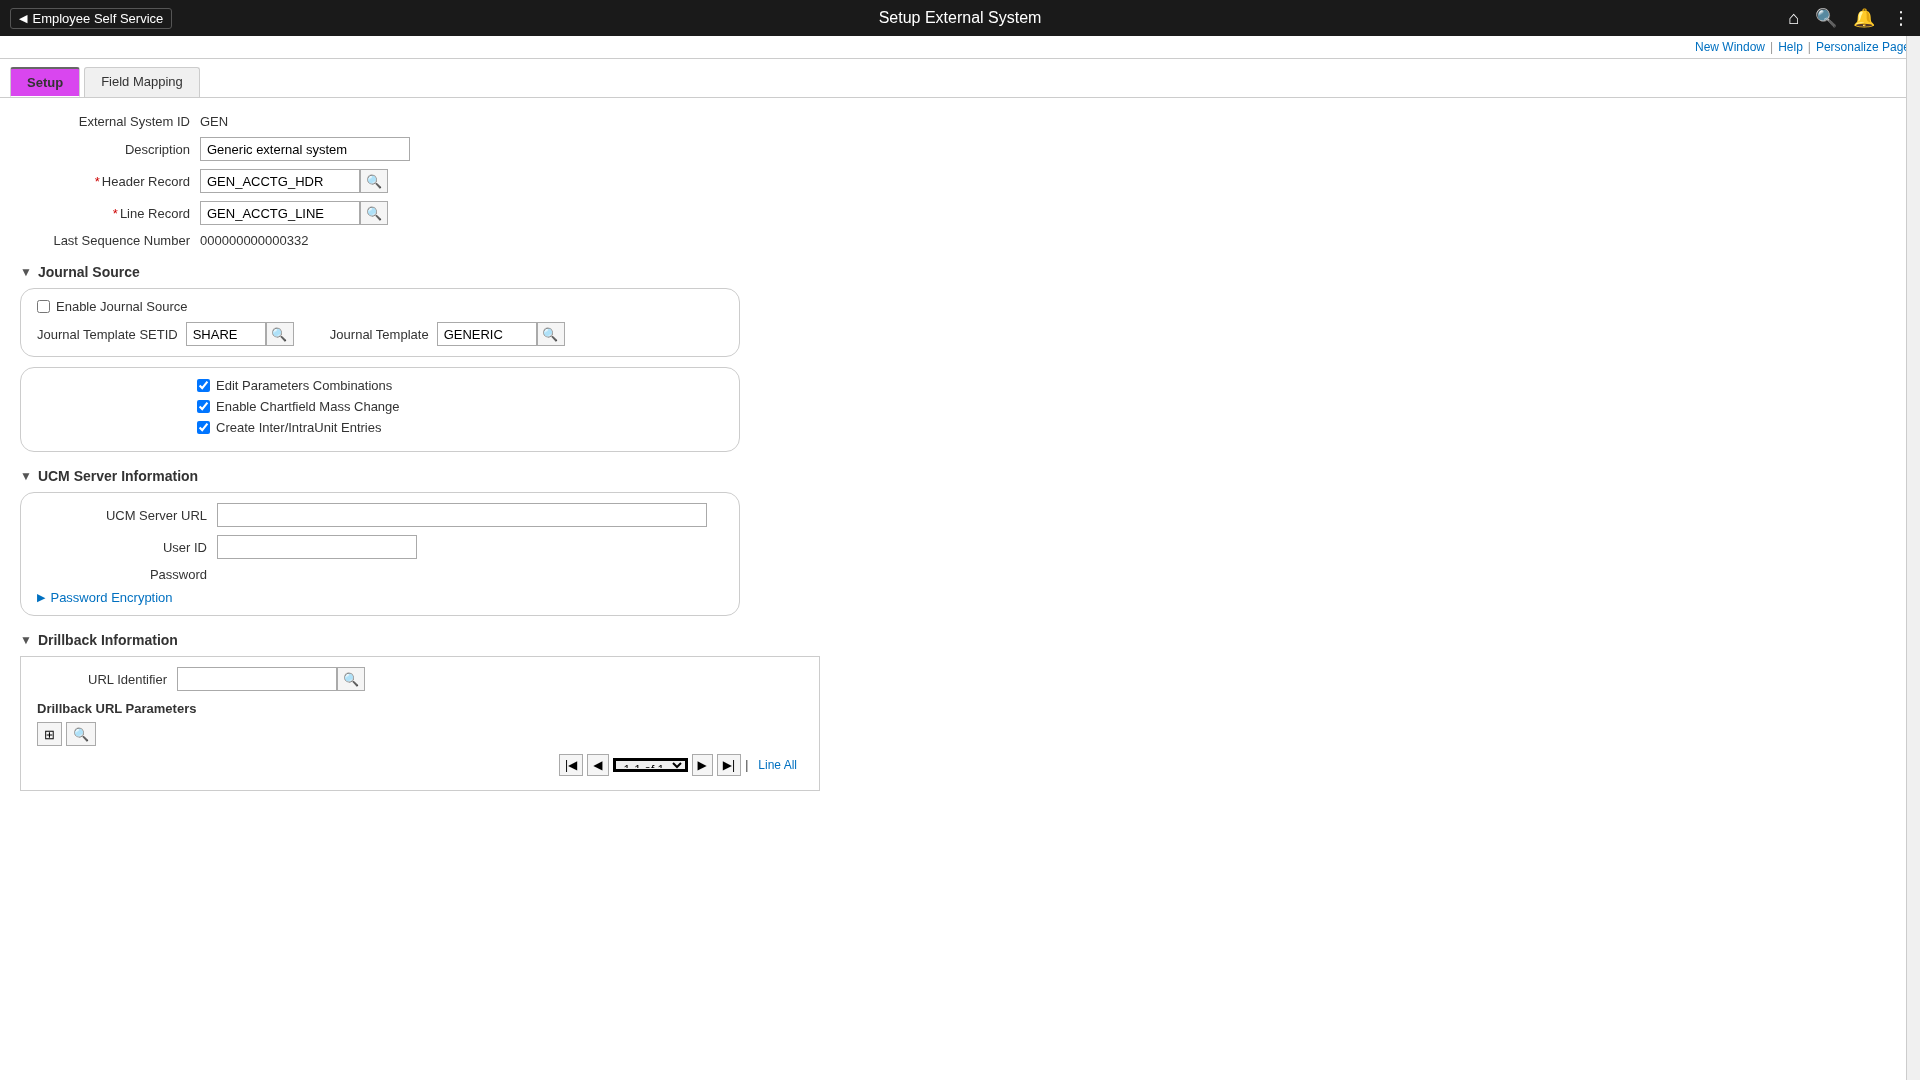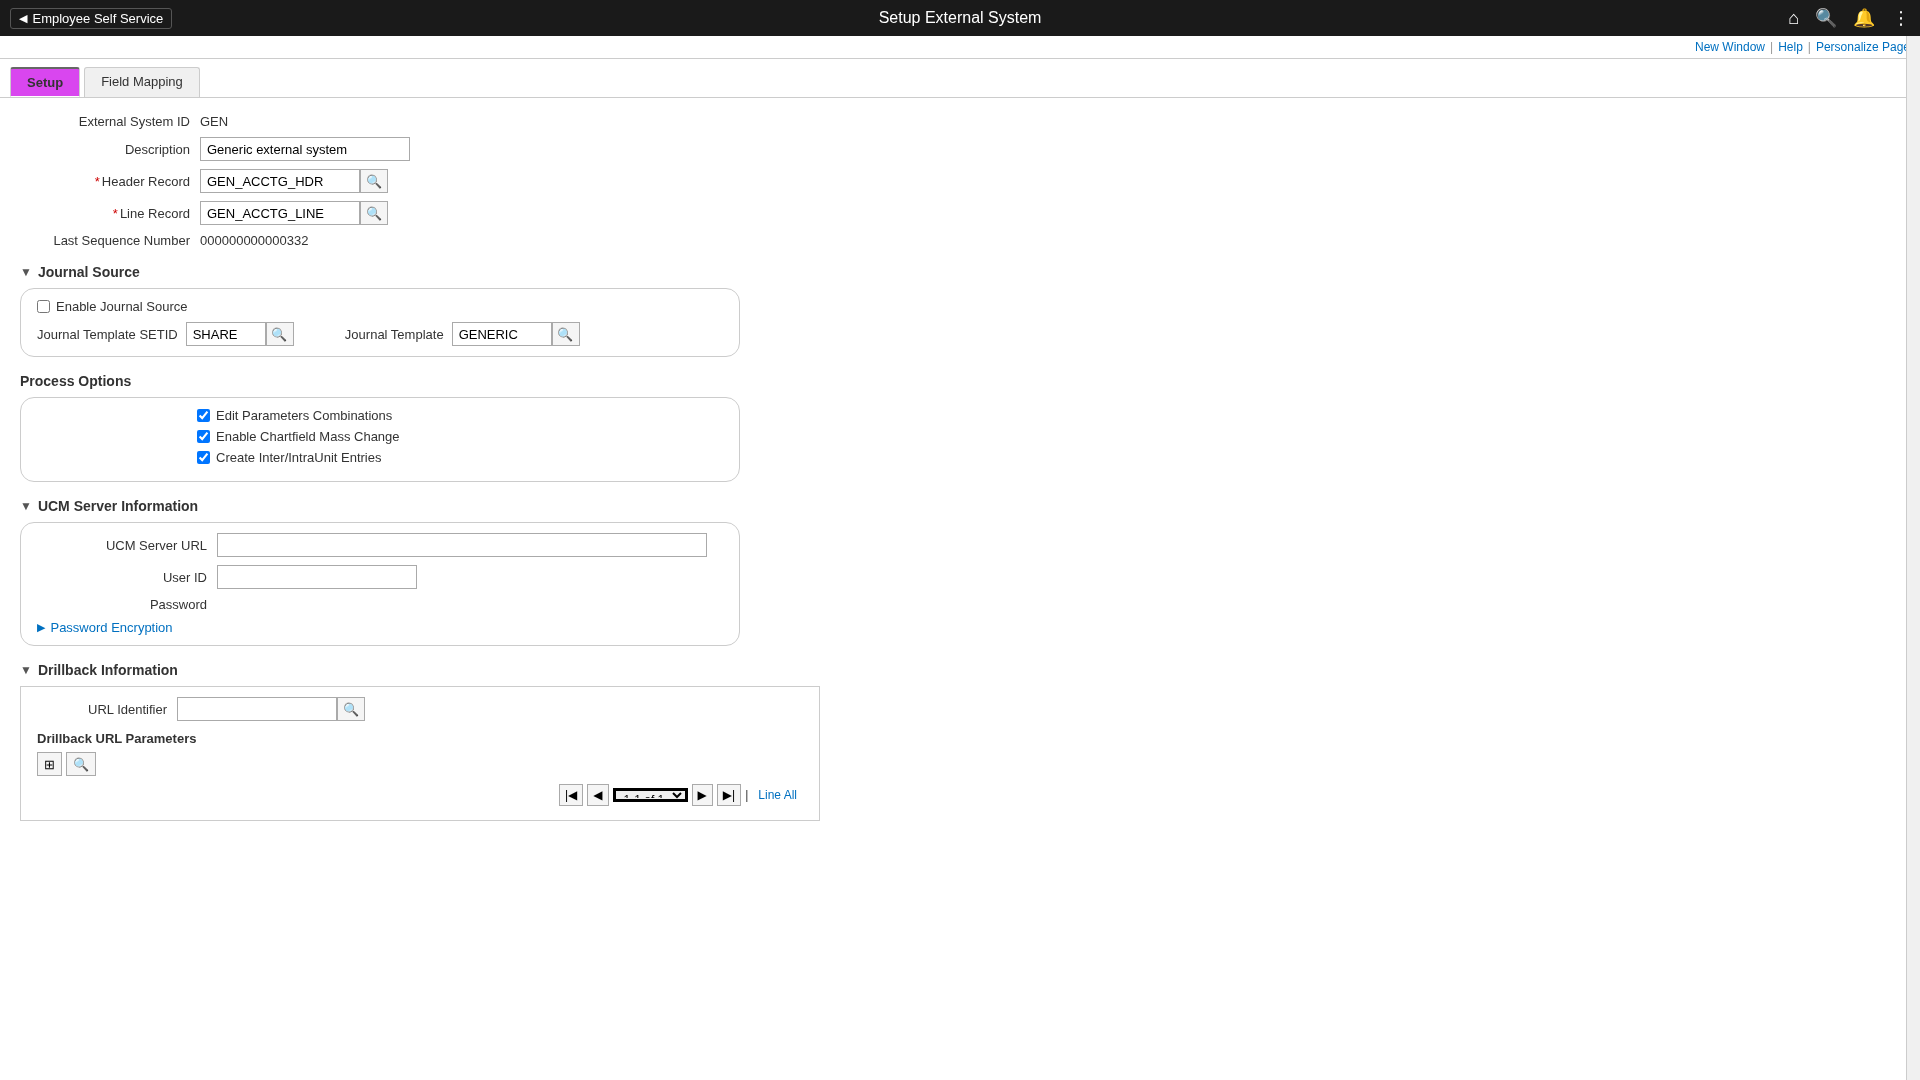--- a/index.html
+++ b/index.html
@@ -404,31 +404,28 @@
     <div class="checkbox-row">
       <input type="checkbox" style="">
       <label>Enable Journal Source</label>
     </div>
     <div class="journal-fields">
       <span class="jf-label">Journal Template SETID</span>
       <div class="jf-group field-with-search">
         <input type="text" style="width: 80px;" value="SHARE">
         <button class="search-btn">🔍</button>
       </div>
-      <span class="jf-label" style="margin-left:31px;">Journal Template</span>
+      <span class="jf-label" style="margin-left:16px;">Journal Template</span>
       <div class="field-with-search">
         <input type="text" style="width: 100px;" value="GENERIC">
         <button class="search-btn">🔍</button>
       </div>
     </div>
   </div>
 
-  <div class="section-header">
-    <span>Process Options</span>
-  </div>
 
   <div class="section-box">
     <div class="process-options-inner">
       <div class="checkbox-row">
         <input type="checkbox" checked="" style="">
         <label>Edit Parameters Combinations</label>
       </div>
       <div class="checkbox-row">
         <input type="checkbox" checked="" style="">
         <label>Enable Chartfield Mass Change</label>

